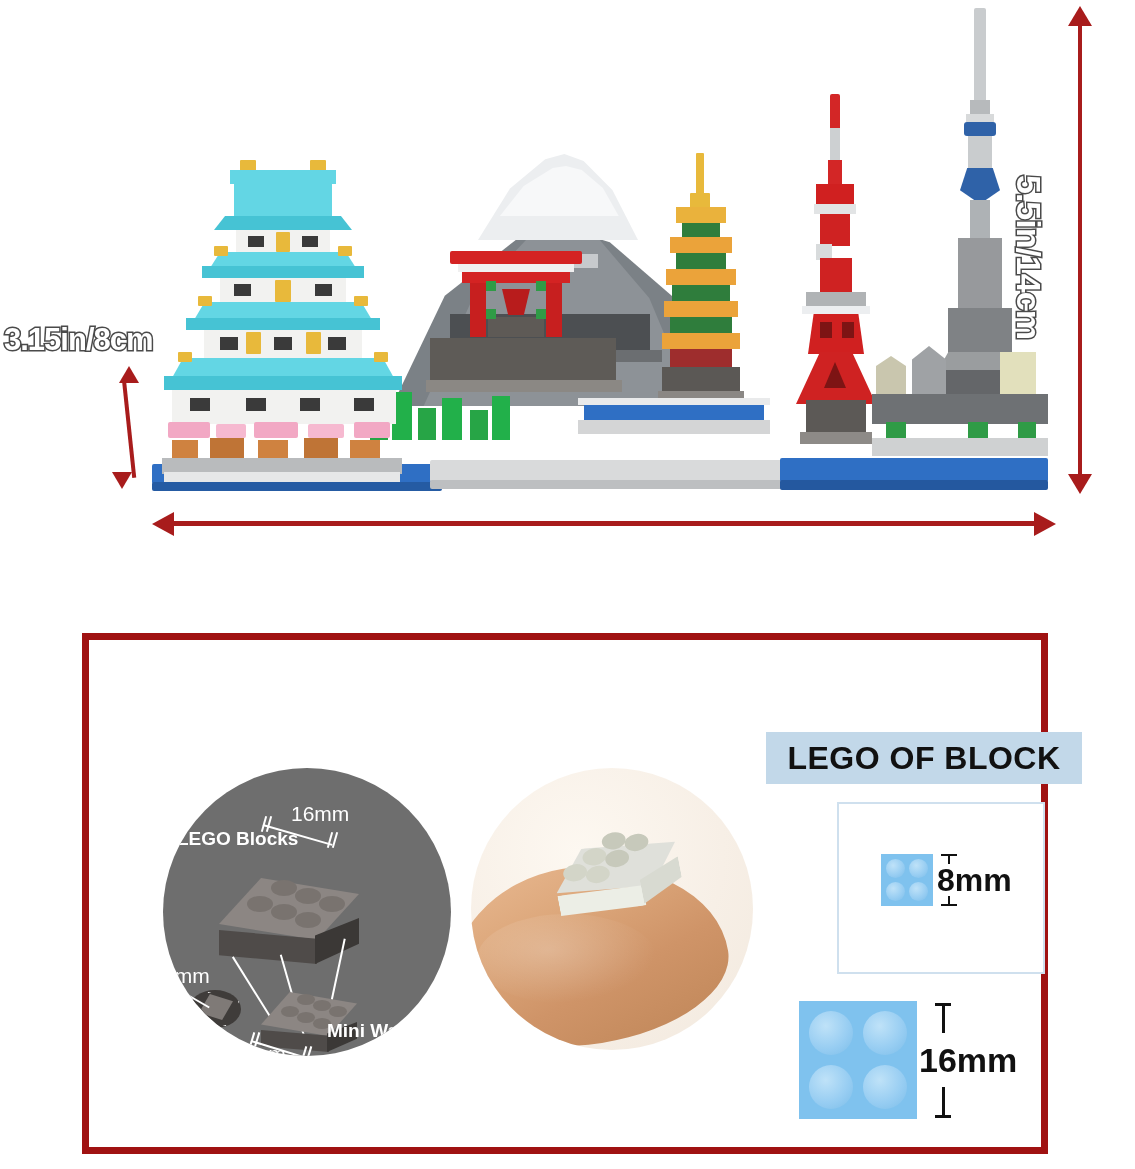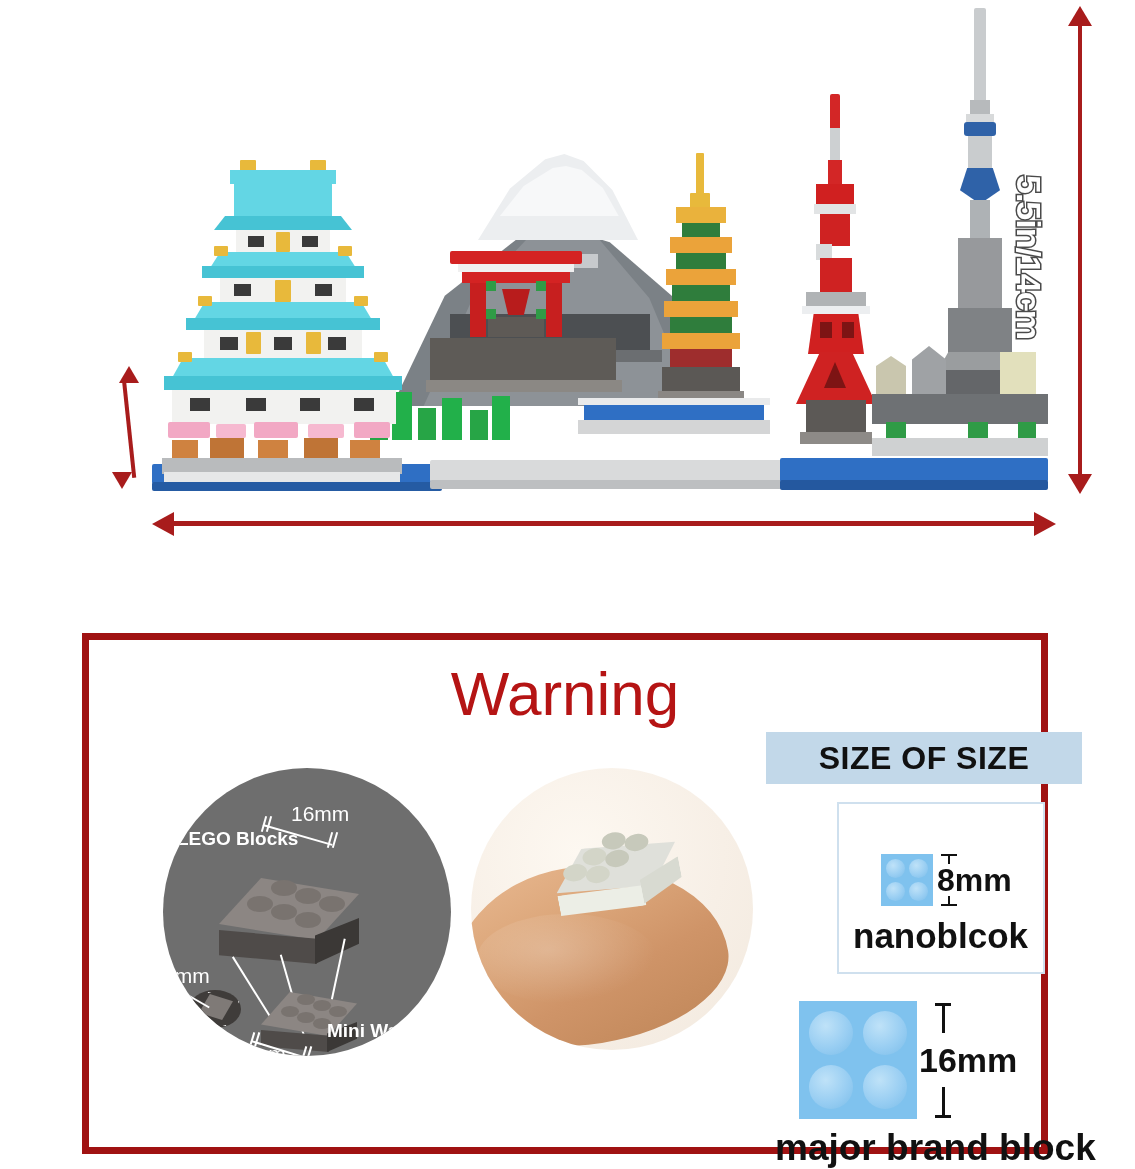--- a/index.html
+++ b/index.html
@@ -323,33 +323,33 @@
   <div class="outlined abs" style="left:1048px;top:175px;font-size:34px;white-space:nowrap;
               transform:rotate(90deg);transform-origin:left top;">5.5in/14cm</div>
 
   <div>
     <div class="arrowline" style="left:127px;top:378px;width:4px;height:100px;transform:rotate(-6deg);transform-origin:50% 50%;"></div>
     <div class="abs" style="left:119px;top:366px;width:0;height:0;
       border-left:10px solid transparent;border-right:10px solid transparent;border-bottom:17px solid #A81C1C;"></div>
     <div class="abs" style="left:112px;top:472px;width:0;height:0;
       border-left:10px solid transparent;border-right:10px solid transparent;border-top:17px solid #A81C1C;"></div>
   </div>
+  <div class="outlined abs" style="left:4px;top:322px;font-size:31px;white-space:nowrap;">3.15in/8cm</div>
 
   <div>
     <div class="arrowline" style="left:174px;top:521px;width:862px;height:5px;"></div>
     <div class="abs" style="left:152px;top:512px;width:0;height:0;
       border-top:12px solid transparent;border-bottom:12px solid transparent;border-right:22px solid #A81C1C;"></div>
     <div class="abs" style="left:1034px;top:512px;width:0;height:0;
       border-top:12px solid transparent;border-bottom:12px solid transparent;border-left:22px solid #A81C1C;"></div>
   </div>
 </div>
 
 <div id="warning-box">
 
-  <div id="warning-title">Warning</div>
 
   <div id="lego-compare-circle">
 
     <div class="cmp-label" style="left:14px;top:60px;font-size:19px;">LEGO Blocks</div>
 
     <div class="dimline" style="left:100px;top:56px;width:72px;transform:rotate(16deg);transform-origin:0 50%;"></div>
     <div class="tick" style="left:100px;top:48px;height:16px;transform:rotate(16deg);"></div>
     <div class="tick" style="left:105px;top:48px;height:16px;transform:rotate(16deg);"></div>
     <div class="tick" style="left:166px;top:64px;height:16px;transform:rotate(16deg);"></div>
     <div class="tick" style="left:171px;top:64px;height:16px;transform:rotate(16deg);"></div>
@@ -424,47 +424,45 @@
       <div class="abs" style="left:20px;top:46px;width:24px;height:17px;border-radius:50%;background:#d3d5c8;"></div>
       <div class="abs" style="left:42px;top:52px;width:24px;height:17px;border-radius:50%;background:#d3d5c8;"></div>
       <div class="abs" style="left:10px;top:74px;width:86px;height:26px;background:#eceee6;
            clip-path:polygon(0% 0%,100% 22%,100% 100%,0% 78%);"></div>
       <div class="abs" style="left:94px;top:58px;width:42px;height:40px;background:#d8dad1;
            clip-path:polygon(0% 40%,100% 0%,100% 52%,0% 100%);"></div>
     </div>
   </div>
 
   <div id="size-of-block-banner">
-    <span>SIZE OF SIZE</span>
+    <span>LEGO OF BLOCK</span>
   </div>
 
   <div id="nanoblock-card">
     <div class="nano-brick" style="position:absolute;left:42px;top:50px;width:52px;height:52px;">
       <div class="nano-stud" style="left:5px;top:5px;width:19px;height:19px;"></div>
       <div class="nano-stud" style="left:28px;top:5px;width:19px;height:19px;"></div>
       <div class="nano-stud" style="left:5px;top:28px;width:19px;height:19px;"></div>
       <div class="nano-stud" style="left:28px;top:28px;width:19px;height:19px;"></div>
     </div>
 
     <div class="cap" style="position:absolute;left:102px;top:50px;width:16px;height:2px;"></div>
     <div class="cap" style="position:absolute;left:109px;top:50px;width:2px;height:10px;"></div>
     <div class="cap" style="position:absolute;left:109px;top:92px;width:2px;height:10px;"></div>
     <div class="cap" style="position:absolute;left:102px;top:100px;width:16px;height:2px;"></div>
     <div class="mm-text" style="position:absolute;left:98px;top:58px;font-size:32px;">8mm</div>
-    <div class="lbl-black" style="position:absolute;left:14px;top:112px;font-size:35px;">nanoblcok</div>
   </div>
 
   <div id="majorbrand-card">
     <div class="nano-brick" style="position:absolute;left:32px;top:16px;width:118px;height:118px;">
       <div class="nano-stud" style="left:10px;top:10px;width:44px;height:44px;"></div>
       <div class="nano-stud" style="left:64px;top:10px;width:44px;height:44px;"></div>
       <div class="nano-stud" style="left:10px;top:64px;width:44px;height:44px;"></div>
       <div class="nano-stud" style="left:64px;top:64px;width:44px;height:44px;"></div>
     </div>
 
     <div class="cap" style="position:absolute;left:168px;top:18px;width:16px;height:3px;"></div>
     <div class="cap" style="position:absolute;left:175px;top:18px;width:3px;height:30px;"></div>
     <div class="cap" style="position:absolute;left:175px;top:102px;width:3px;height:30px;"></div>
     <div class="cap" style="position:absolute;left:168px;top:130px;width:16px;height:3px;"></div>
     <div class="mm-text" style="position:absolute;left:152px;top:56px;font-size:34px;">16mm</div>
-    <div class="lbl-black" style="position:absolute;left:8px;top:142px;font-size:37px;white-space:nowrap;">major brand block</div>
   </div>
 </div>
 
 </body></html>

